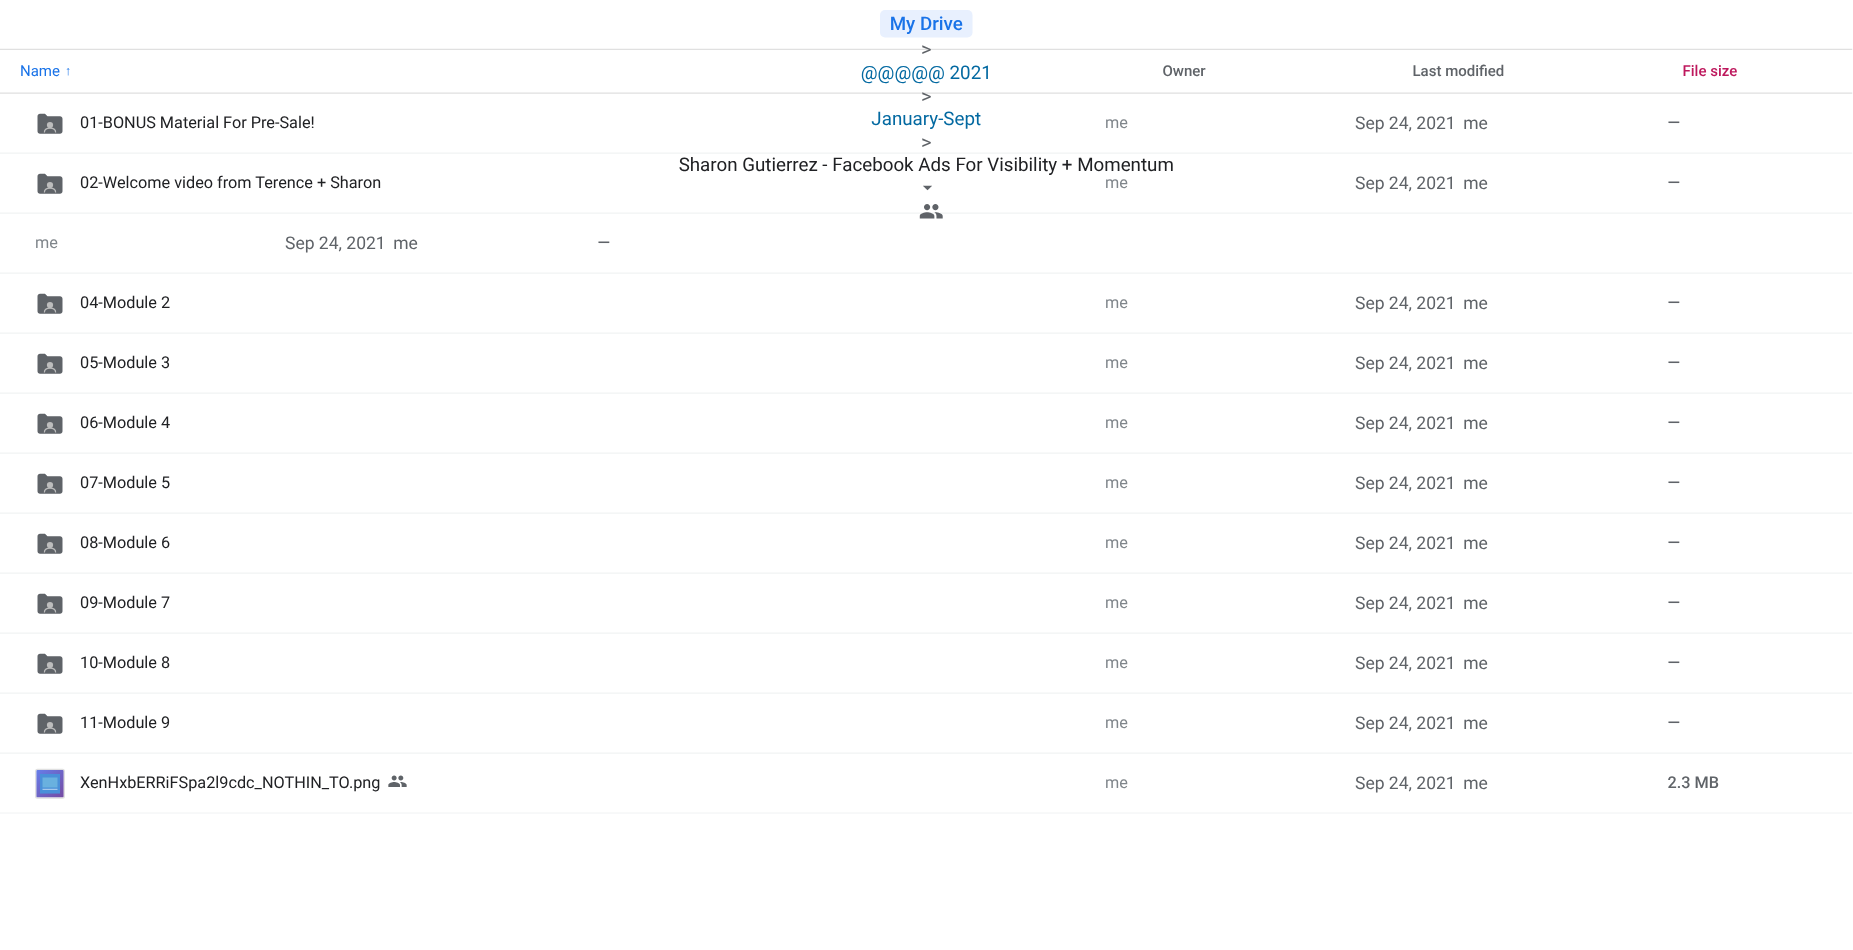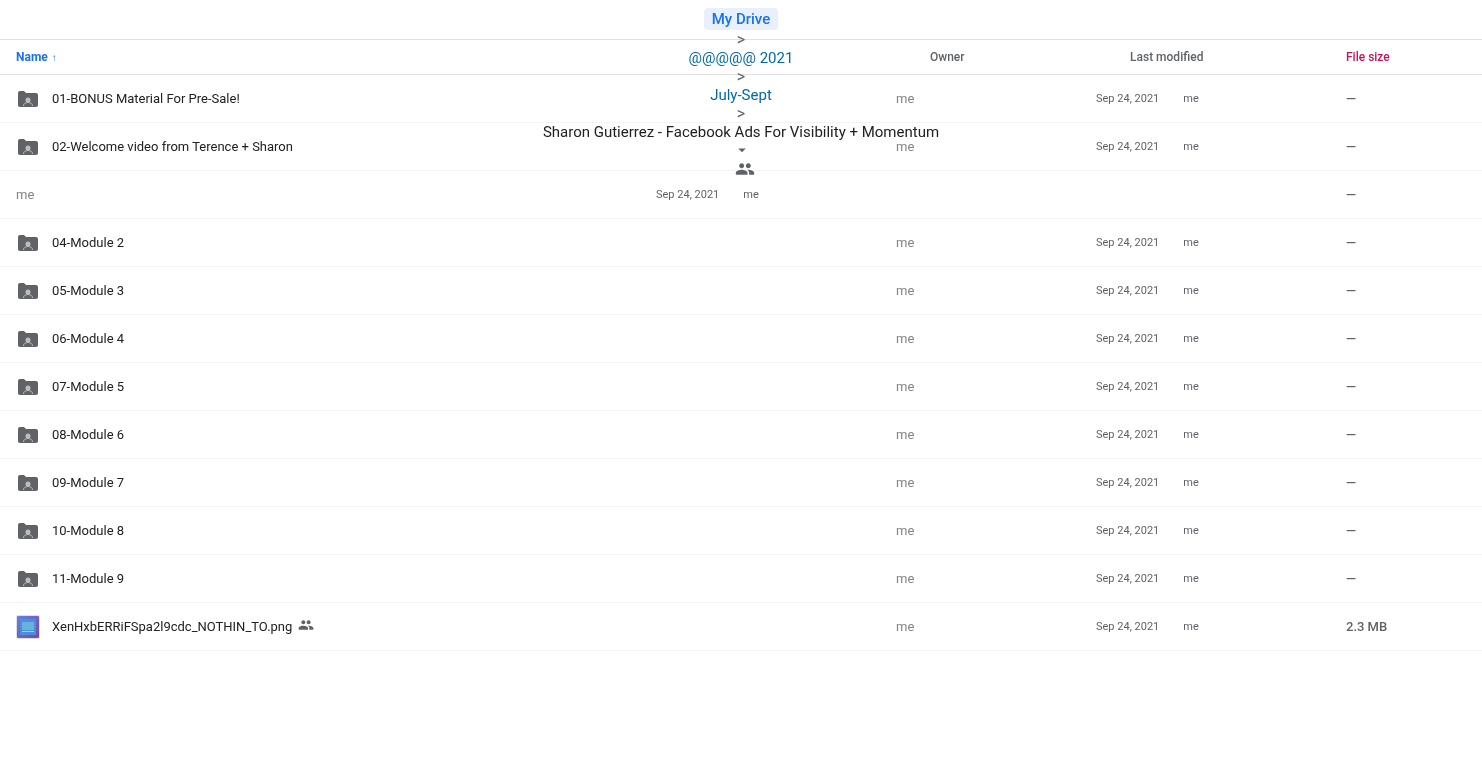--- a/index.html
+++ b/index.html
@@ -66,40 +66,39 @@
       color: #5f6368;
       font-size: 12px;
       font-weight: 500;
     }
     .col-name {
       flex: 1;
       display: flex;
       align-items: center;
       gap: 4px;
       color: #1a73e8;
-      font-weight: 700;
+      font-weight: 400;
       font-size: 12px;
     }
     .col-owner { width: 200px; text-align: left; }
     .col-modified { width: 216px; text-align: left; }
     .col-size { width: 120px; text-align: left; color: #be185d; font-weight: 500; }
 
     .sort-arrow {
       font-size: 10px;
       color: #1a73e8;
     }
 
     .table-row {
       display: flex;
       align-items: center;
-      padding: 6px 16px;
+      padding: 6px 28px;
       border-bottom: 1px solid #f1f3f4;
       cursor: pointer;
       min-height: 48px;
-      justify-content: space-between;
     }
 
     .row-name-cell {
       flex: 1;
       display: flex;
       align-items: center;
       gap: 12px;
     }
 
     .folder-icon {
@@ -122,24 +121,24 @@
       color: #5f6368;
       font-size: 12px;
     }
     .row-owner {
       width: 200px;
       font-size: 13px;
       color: #80868b;
     }
     .row-modified {
       width: 250px;
-      font-size: 11px;
-      color: #5f6368;
-      display: flex;
-      gap: 24px;
+      font-size: 14px;
+      color: #5f6368;
+      display: flex;
+      gap: 6px;
     }
     .row-modified-me {
       color: #5f6368;
     }
     .row-size {
       width: 120px;
       font-size: 13px;
       color: #5f6368;
     }
 
@@ -165,21 +164,21 @@
 <div class="breadcrumb">
   <span class="breadcrumb-item root">
     <span>My Drive</span>
   </span>
   <span class="breadcrumb-sep">&gt;</span>
   <span class="breadcrumb-item">
     <span>@@@@@ 2021</span>
   </span>
   <span class="breadcrumb-sep">&gt;</span>
   <span class="breadcrumb-item">
-    <span>July-Sept</span>
+    <span>January-Sept</span>
   </span>
   <span class="breadcrumb-sep">&gt;</span>
   <span class="breadcrumb-item current">
     <span>Sharon Gutierrez - Facebook Ads For Visibility + Momentum</span>
   </span>
   <span class="breadcrumb-dropdown">
     <svg width="18" height="18" viewBox="0 0 24 24" fill="currentColor">
         <path d="M7 10l5 5 5-5z"></path>
       </svg>
   </span>

